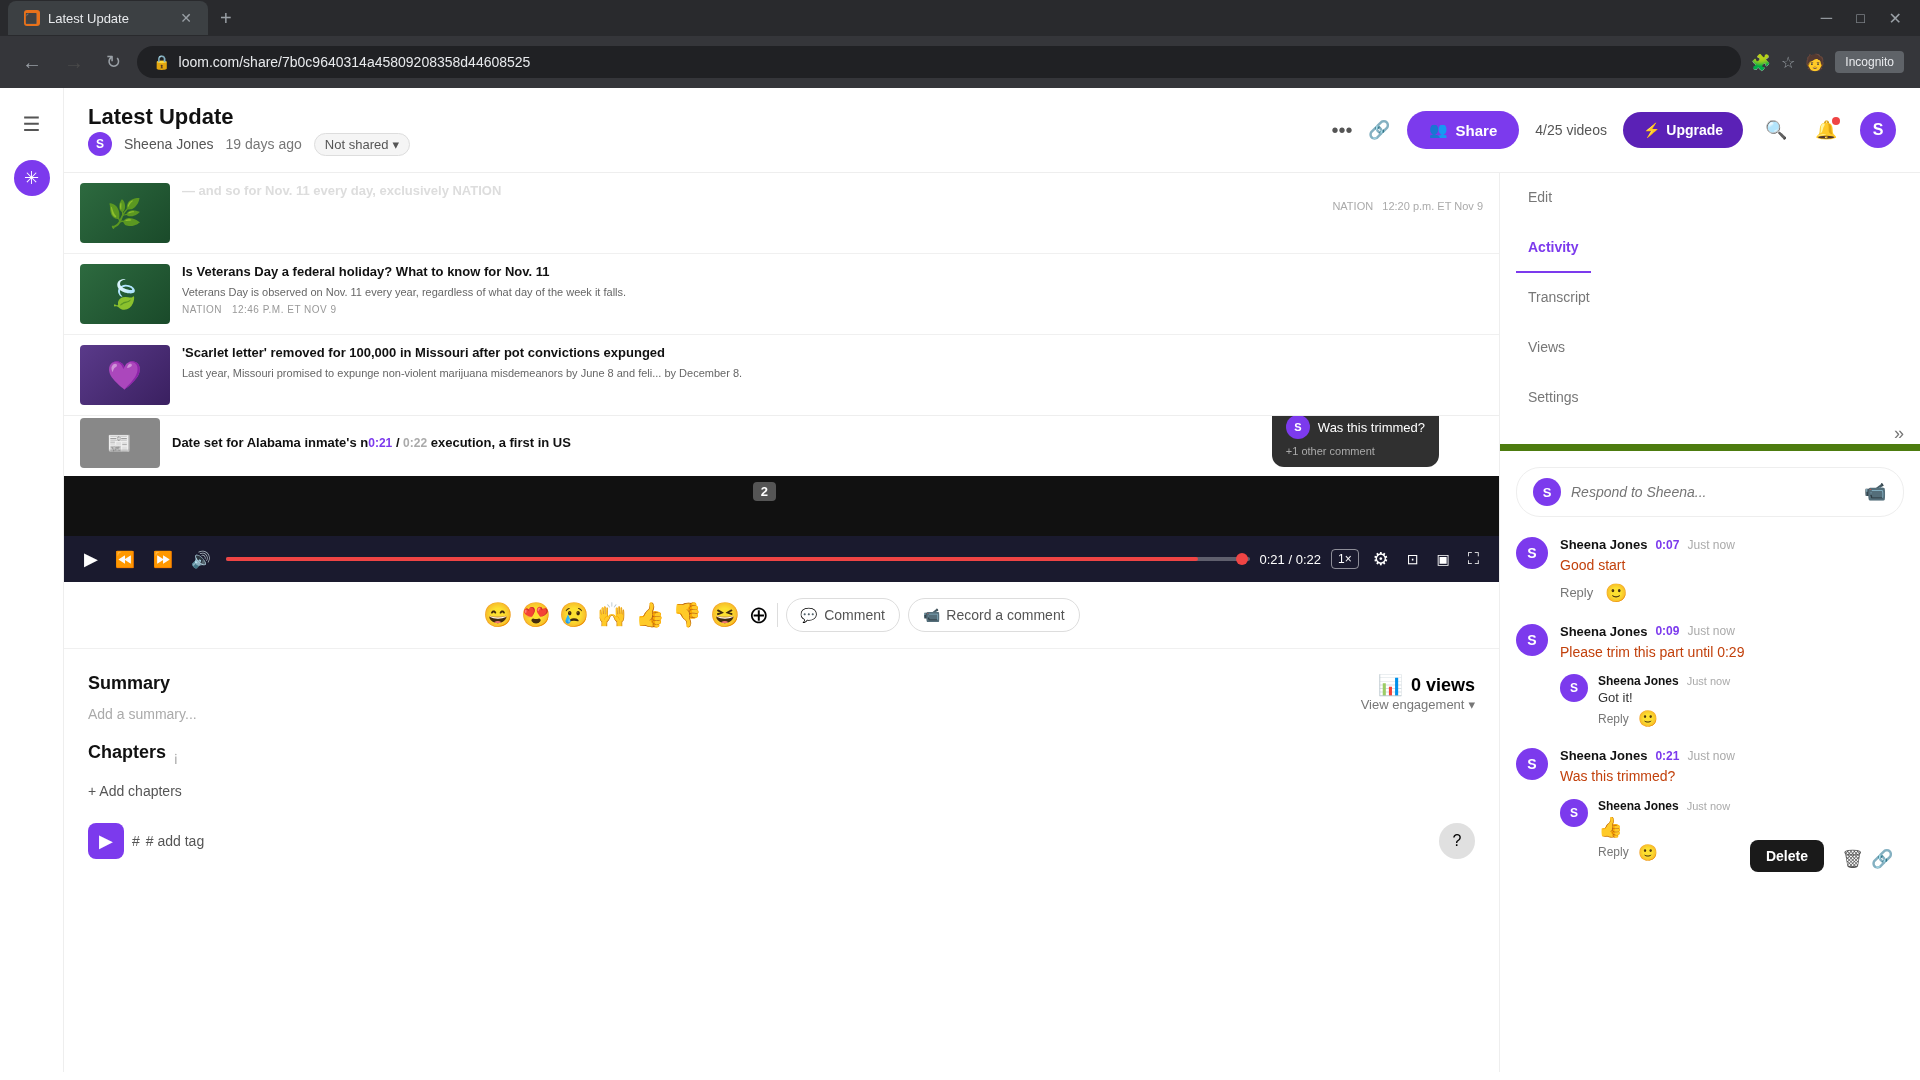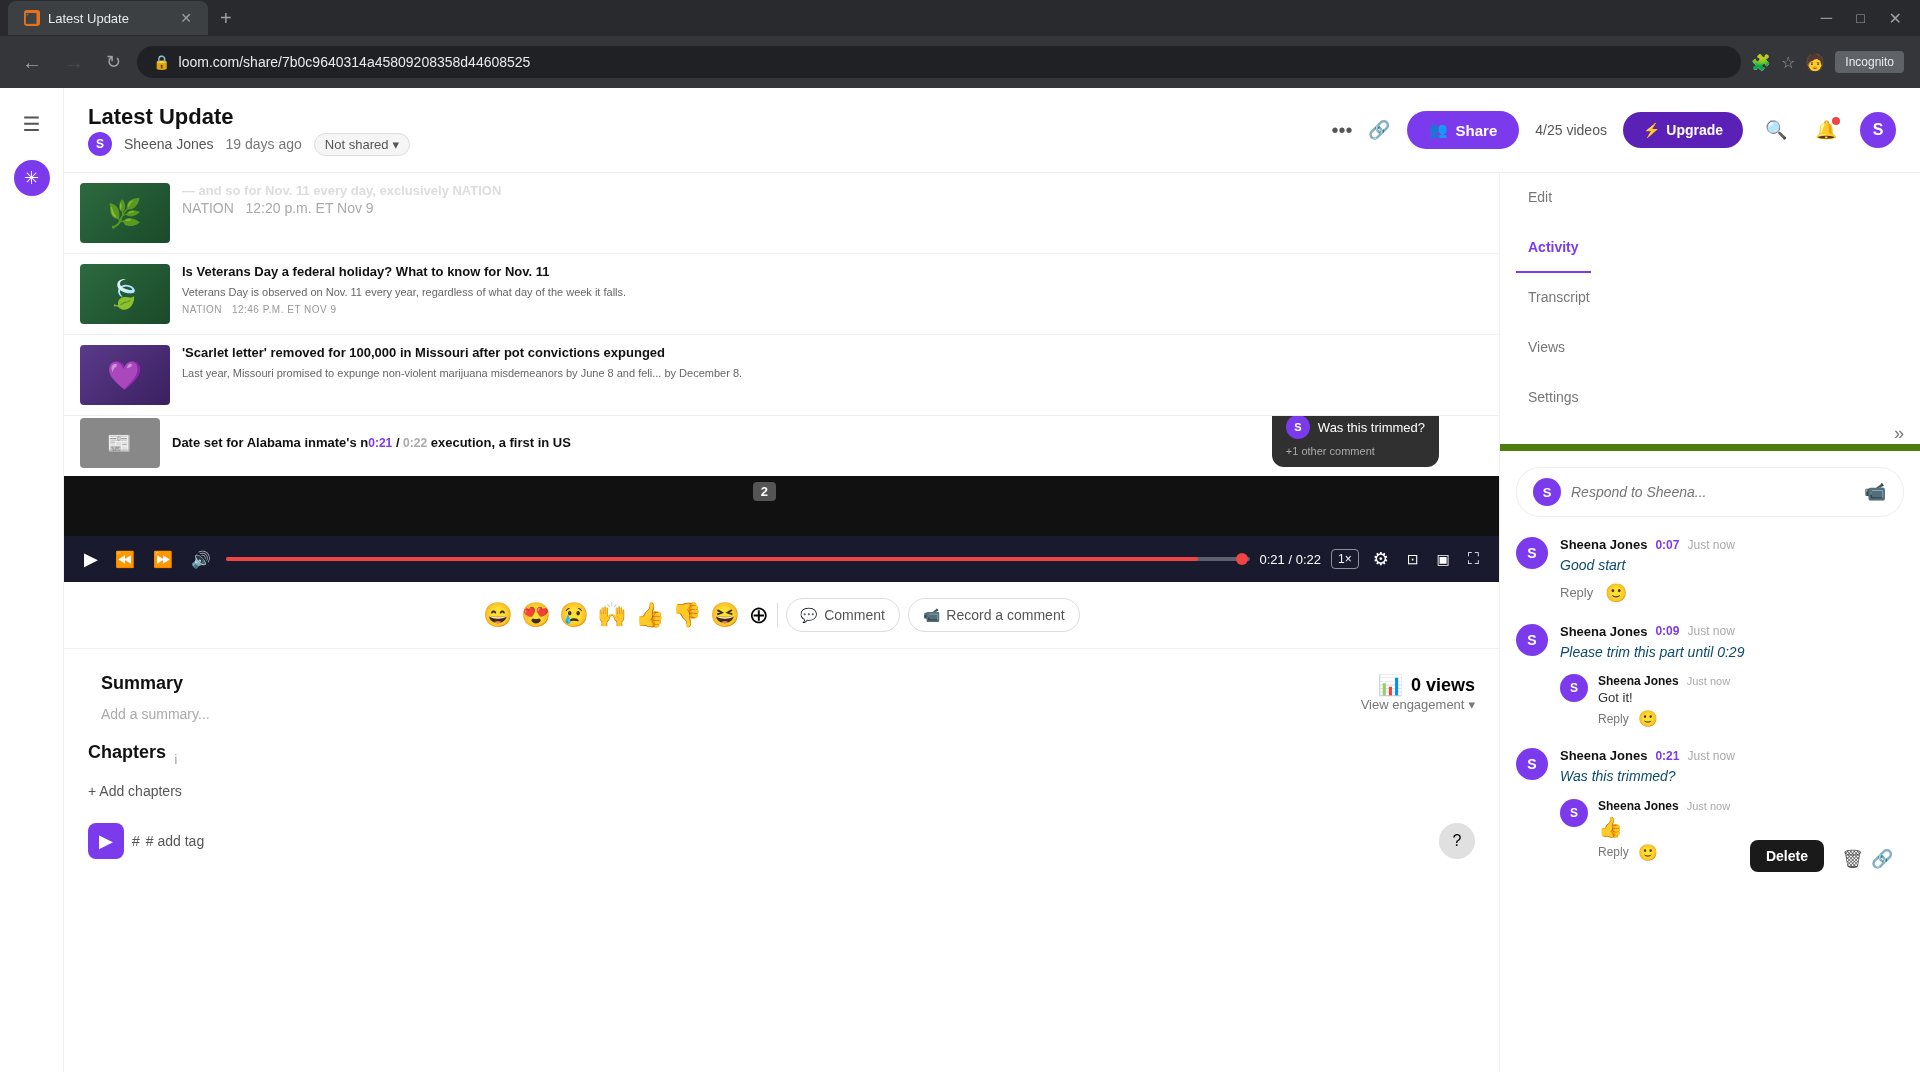--- a/index.html
+++ b/index.html
@@ -67,21 +67,21 @@
     .bottom-content { padding: 24px; }
     .section-title { font-size: 18px; font-weight: 700; color: #111; margin-bottom: 12px; }
     .add-summary { color: #aaa; font-size: 14px; cursor: pointer; }
     .chapters-row { display: flex; align-items: center; gap: 8px; margin-bottom: 8px; }
     .info-icon { color: #aaa; font-size: 14px; }
     .add-chapters { color: #555; font-size: 14px; cursor: pointer; }
     .views-stats { display: flex; flex-direction: column; align-items: flex-end; }
     .views-count { font-size: 18px; font-weight: 700; }
     .view-engagement { color: #777; font-size: 13px; cursor: pointer; display: flex; align-items: center; gap: 4px; }
     .stats-bar-icon { font-size: 20px; color: #555; }
-    .summary-row { display: flex; justify-content: space-between; align-items: flex-start; margin-left: 13px; }
+    .summary-row { display: flex; justify-content: space-between; align-items: flex-start; }
     .add-tag { display: flex; align-items: center; gap: 6px; color: #555; font-size: 14px; cursor: pointer; }
 
     
     .right-panel { width: 420px; display: flex; flex-direction: column; background: #fff; }
     .panel-tabs { display: flex; align-items: flex-start; border-bottom: 7px solid #4d7c0f; padding: 0 16px; flex-direction: column; }
     .panel-tab { padding: 16px 12px; font-size: 14px; color: #777; cursor: pointer; border-bottom: 2px solid transparent; }
     .panel-tab.active { color: #7c3aed; border-bottom-color: #7c3aed; font-weight: 600; }
     .panel-tab-expand { margin-left: auto; font-size: 18px; color: #777; cursor: pointer; }
 
     .panel-body { flex: 1; overflow-y: auto; padding: 16px; }
@@ -90,21 +90,21 @@
     .video-icon { font-size: 18px; color: #777; cursor: pointer; }
 
     .comment-thread { margin-bottom: 20px; }
     .comment-item { display: flex; gap: 12px; margin-bottom: 12px; }
     .comment-avatar { width: 32px; height: 32px; background: #7c3aed; border-radius: 50%; display: flex; align-items: center; justify-content: center; color: #fff; font-size: 14px; font-weight: 700; flex-shrink: 0; }
     .comment-content { flex: 1; }
     .comment-header { display: flex; align-items: center; gap: 8px; margin-bottom: 4px; }
     .comment-author { font-size: 13px; font-weight: 600; color: #111; }
     .comment-time-code { font-size: 12px; color: #7c3aed; font-weight: 600; cursor: pointer; }
     .comment-timestamp { font-size: 12px; color: #aaa; }
-    .comment-text { font-size: 14px; color: #0c4a6e; line-height: 1.4; font-style: italic; }
+    .comment-text { font-size: 14px; color: #c2410c; line-height: 1.4; }
     .comment-actions { display: flex; align-items: center; gap: 12px; margin-top: 6px; }
     .reply-btn { font-size: 13px; color: #777; cursor: pointer; background: none; border: none; }
     .react-btn { font-size: 18px; cursor: pointer; color: #aaa; }
     .comment-reply { padding-left: 44px; }
     .reply-item { display: flex; gap: 10px; margin-bottom: 8px; }
     .reply-avatar { width: 28px; height: 28px; background: #7c3aed; border-radius: 50%; display: flex; align-items: center; justify-content: center; color: #fff; font-size: 12px; font-weight: 700; flex-shrink: 0; }
     .reply-content { flex: 1; }
     .reply-header { display: flex; align-items: center; gap: 8px; margin-bottom: 2px; }
     .reply-author { font-size: 12px; font-weight: 600; color: #111; }
     .reply-time { font-size: 11px; color: #aaa; }
@@ -190,21 +190,21 @@
 
     <div class="content-area">
 
       <div class="video-section">
 
         <div class="news-list">
           <div class="news-item">
             <div class="news-thumb" style="background:linear-gradient(135deg,#2d6a3f,#1a4a2a);display:flex;align-items:center;justify-content:center;font-size:28px;">🌿</div>
             <div class="news-info">
               <div class="news-title" style="color:#ddd;">— and so for Nov. 11 every day, exclusively NATION</div>
-              <div style="font-size:14px;color:#aaa;">NATION &nbsp; 12:20 p.m. ET Nov 9</div>
+              <div style="font-size:11px;color:#aaa;text-align:right;">NATION &nbsp; 12:20 p.m. ET Nov 9</div>
             </div>
           </div>
           <div class="news-item">
             <div class="news-thumb" style="background:linear-gradient(135deg,#2d6a3f,#1a4a2a);display:flex;align-items:center;justify-content:center;font-size:28px;">🍃</div>
             <div class="news-info">
               <div class="news-title">Is Veterans Day a federal holiday? What to know for Nov. 11</div>
               <div class="news-body">Veterans Day is observed on Nov. 11 every year, regardless of what day of the week it falls.</div>
               <div class="news-source">
                 <span>NATION</span>
                 &nbsp;&nbsp;<span>12:46 p.m. ET Nov 9</span>

